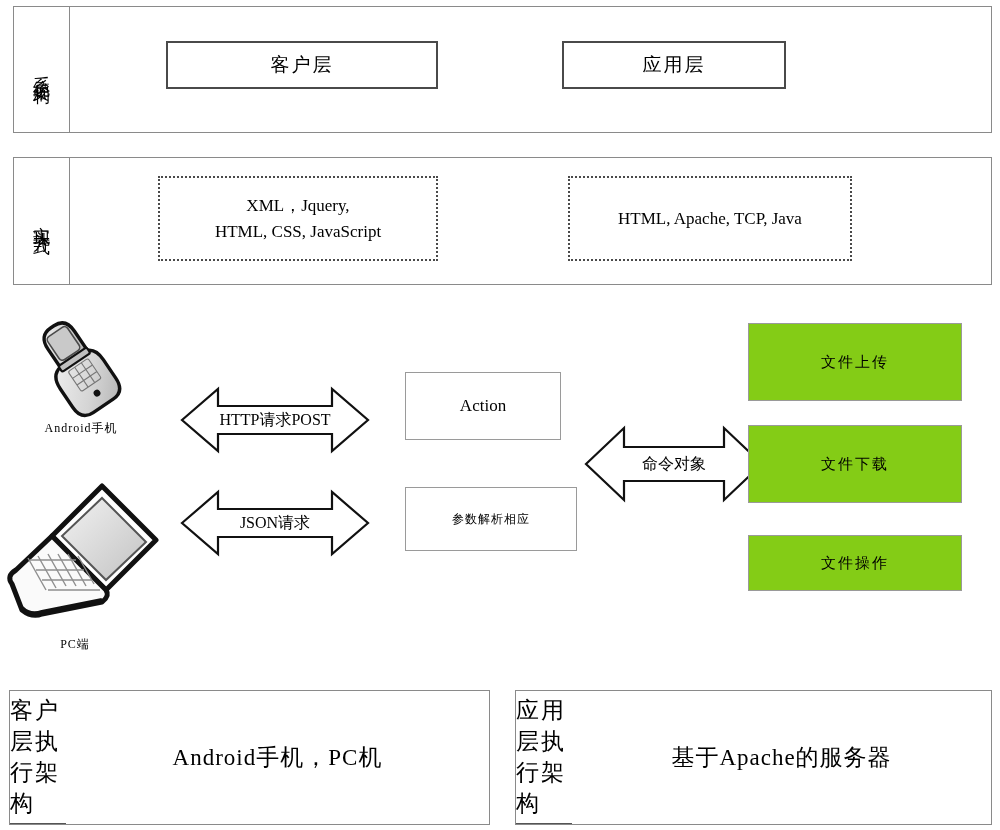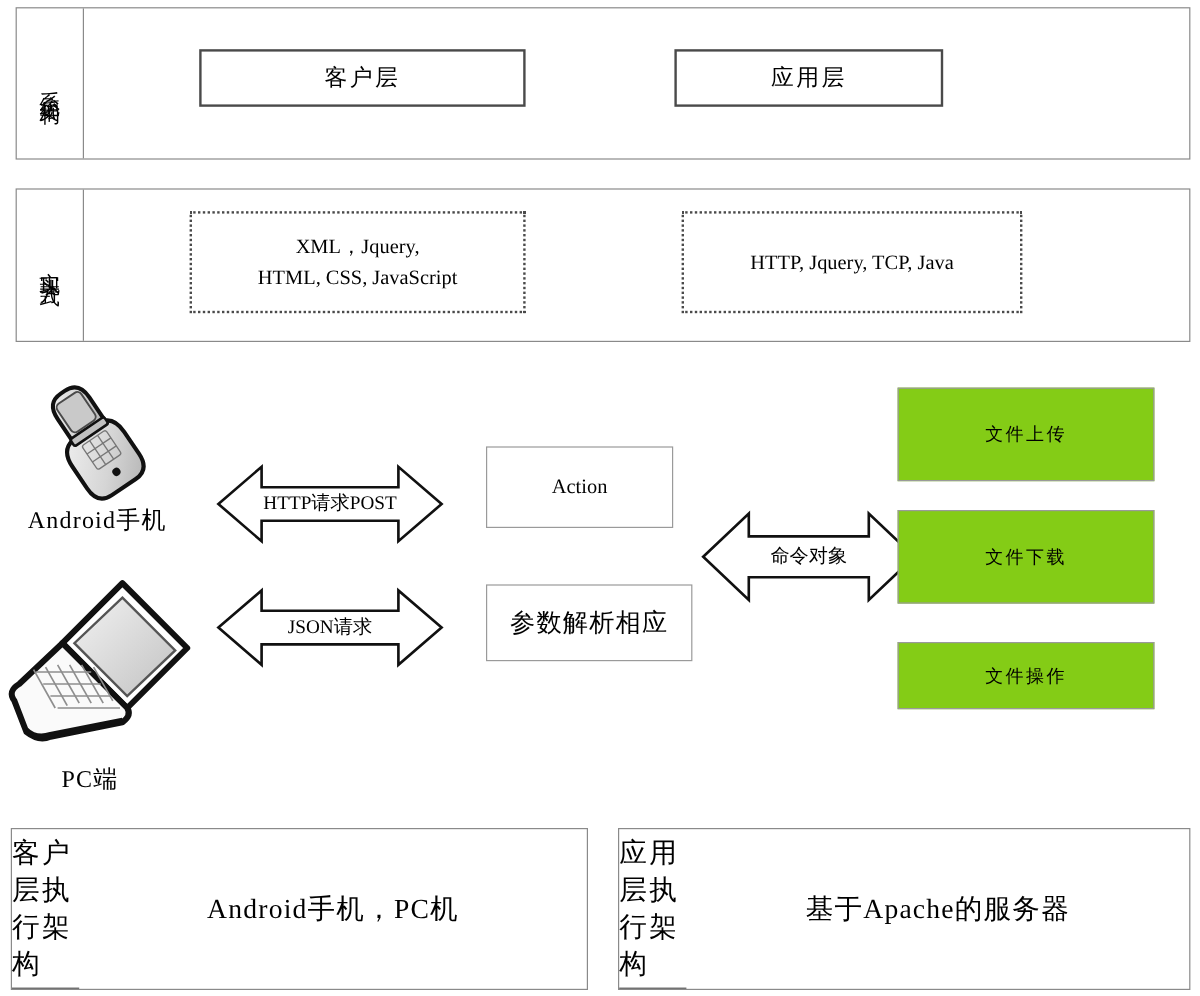--- a/index.html
+++ b/index.html
@@ -61,21 +61,21 @@
 
   
   .proc-box {
     border: 1px solid #9a9a9a;
     background: #ffffff;
     display: flex;
     align-items: center;
     justify-content: center;
     font-size: 17px;
   }
-  .proc-box.cn { font-size: 21px; letter-spacing: 1px; }
+  .proc-box.cn { font-size: 12px; letter-spacing: 1px; }
   .right-box {
     border: 1px solid #9a9a9a;
     background: #84cc16;
     display: flex;
     align-items: center;
     justify-content: center;
     font-size: 15px;
     letter-spacing: 2px;
   }
 
@@ -90,21 +90,21 @@
     text-align: center;
     font-size: 16px;
     letter-spacing: 0px;
     pointer-events: none;
     white-space: nowrap;
   }
 
   .device-label {
     position: absolute;
     text-align: center;
-    font-size: 20px;
+    font-size: 12px;
     letter-spacing: 1px;
     white-space: nowrap;
   }
 
   
   .bottom-table {
     border: 1px solid #8a8a8a;
     background: #ffffff;
     display: flex;
     flex-direction: row;
@@ -141,21 +141,21 @@
   <div class="abs band" style="left:13px; top:157px; width:979px; height:128px;">
     <div class="abs band-label" style="left:0px; top:0px; width:56px; height:126px;">实现方式</div>
   </div>
   <div class="abs impl-box" style="left:158px; top:176px; width:280px; height:85px;">
     <div>
       <div>XML，Jquery,</div>
       <div>HTML, CSS, JavaScript</div>
     </div>
   </div>
   <div class="abs impl-box" style="left:568px; top:176px; width:284px; height:85px;">
-    <div>HTTP, Jquery, TCP, Java</div>
+    <div>HTML, Apache, TCP, Java</div>
   </div>
 
   <div class="abs" style="left:18px; top:313px; width:120px; height:105px;">
     <svg viewBox="0 0 120 105" width="120" height="105">
       <defs>
         <linearGradient id="pgrad" x1="0" y1="0" x2="1" y2="1">
           <stop offset="0%" stop-color="#efefef"></stop>
           <stop offset="55%" stop-color="#d5d5d5"></stop>
           <stop offset="100%" stop-color="#b4b4b4"></stop>
         </linearGradient>

